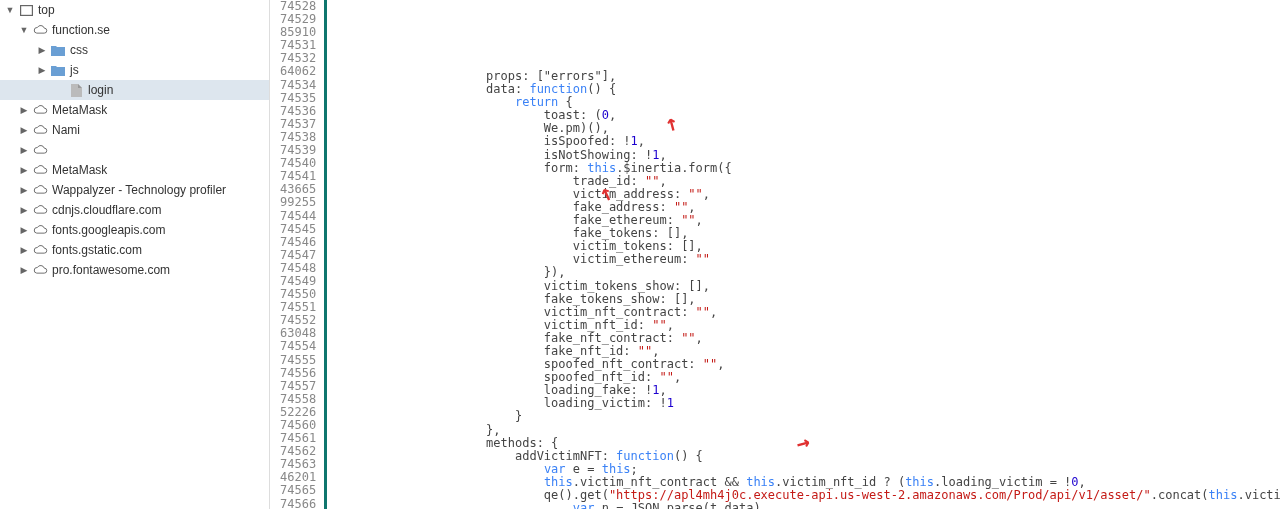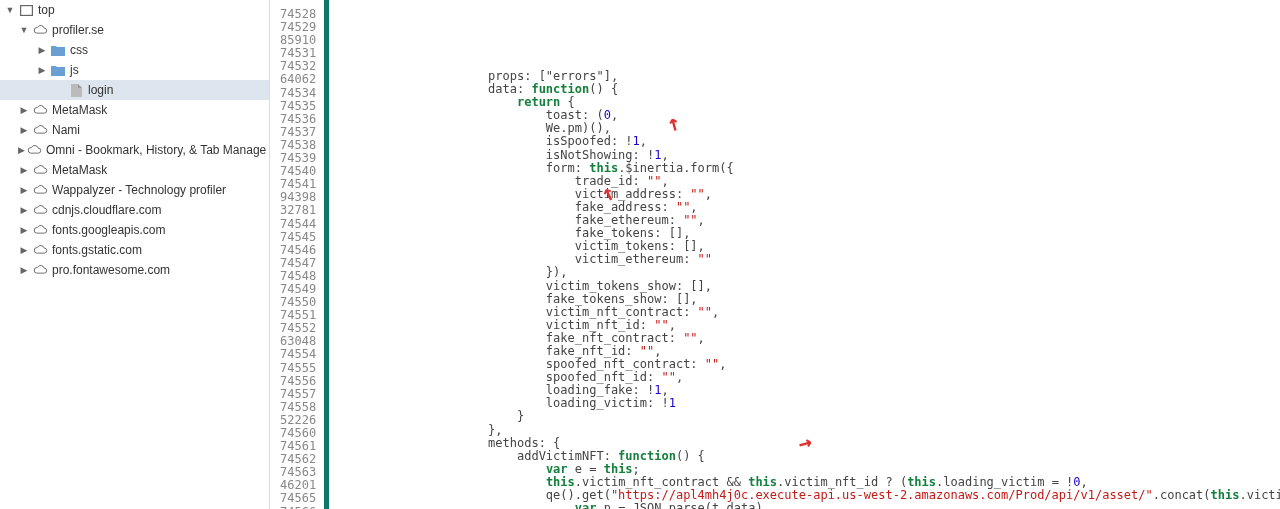--- a/index.html
+++ b/index.html
@@ -59,36 +59,36 @@
 
   .code-area {
     flex: 1;
     display: flex;
     overflow: hidden;
     background: #fff;
     color: #444;
   }
   .gutter {
     text-align: right;
-    padding: 8px 8px 0 10px;
+    padding: 0 8px 0 10px;
     color: #888;
-    border-right: 5px solid #0f766e;
+    border-right: 3px solid #0f766e;
     user-select: none;
     background: #fff;
   }
   .gutter div { height: 13.1px; line-height: 13.1px; }
   .code {
     flex: 1;
     white-space: pre;
     overflow: hidden;
     position: relative;
   }
   .code-line { height: 13.1px; line-height: 13.1px; }
   .tok-str { color: #c41a16; }
-  .tok-kw  { color: #15803d; font-weight: bold; }
+  .tok-kw  { color: #3b82f6; font-weight: normal; }
   .tok-num { color: #1c00cf; }
 
   .annot {
     position: absolute;
     color: #e03030;
     font-size: 22px;
     font-weight: bold;
     pointer-events: none;
     transform-origin: center;
   }
@@ -108,21 +108,21 @@
         </span>
         <span>top</span>
       </div>
       <div class="tree-item pad1">
         <span class="arrow">▼</span>
         <span class="icon">
           <svg class="cloud-svg" viewBox="0 0 24 16">
             <path fill="none" stroke="#666" stroke-width="1.5" d="M6 13h12a4 4 0 0 0 0-8 6 6 0 0 0-11-1 4 4 0 0 0-1 9z"></path>
           </svg>
         </span>
-        <span>profiler.se</span>
+        <span>function.se</span>
       </div>
       <div class="tree-item pad2">
         <span class="arrow">▶</span>
         <span class="icon">
           <svg width="14" height="11" viewBox="0 0 14 11">
             <path fill="#6a9fd4" d="M0 1h5l1 1h8v9H0z"></path>
           </svg>
         </span>
         <span>css</span>
       </div>
@@ -163,21 +163,20 @@
         </span>
         <span>Nami</span>
       </div>
       <div class="tree-item pad1">
         <span class="arrow">▶</span>
         <span class="icon">
           <svg class="cloud-svg" viewBox="0 0 24 16">
             <path fill="none" stroke="#666" stroke-width="1.5" d="M6 13h12a4 4 0 0 0 0-8 6 6 0 0 0-11-1 4 4 0 0 0-1 9z"></path>
           </svg>
         </span>
-        <span>Omni - Bookmark, History, &amp; Tab Manage</span>
       </div>
       <div class="tree-item pad1">
         <span class="arrow">▶</span>
         <span class="icon">
           <svg class="cloud-svg" viewBox="0 0 24 16">
             <path fill="none" stroke="#666" stroke-width="1.5" d="M6 13h12a4 4 0 0 0 0-8 6 6 0 0 0-11-1 4 4 0 0 0-1 9z"></path>
           </svg>
         </span>
         <span>MetaMask</span>
       </div>
@@ -237,22 +236,22 @@
         <div>74532</div>
         <div>64062</div>
         <div>74534</div>
         <div>74535</div>
         <div>74536</div>
         <div>74537</div>
         <div>74538</div>
         <div>74539</div>
         <div>74540</div>
         <div>74541</div>
-        <div>94398</div>
-        <div>32781</div>
+        <div>43665</div>
+        <div>99255</div>
         <div>74544</div>
         <div>74545</div>
         <div>74546</div>
         <div>74547</div>
         <div>74548</div>
         <div>74549</div>
         <div>74550</div>
         <div>74551</div>
         <div>74552</div>
         <div>63048</div>

